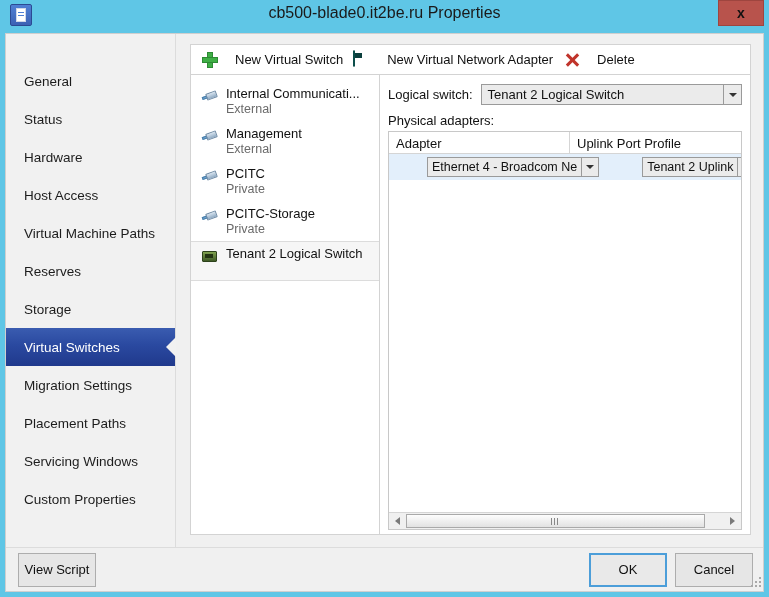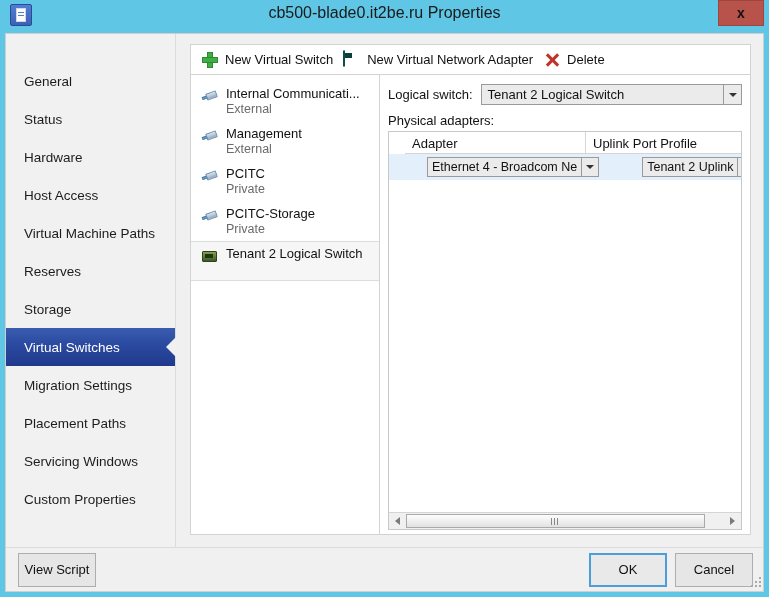--- a/index.html
+++ b/index.html
@@ -146,21 +146,21 @@
     border-bottom: 1px solid #d3d3d3;
     display: flex;
     align-items: center;
     padding-left: 8px;
     background: #ffffff;
     flex: none;
   }
   .tb-button {
     display: flex;
     align-items: center;
-    gap: 6px;
+    gap: 16px;
     padding: 2px 8px 2px 2px;
     font-size: 13px;
     color: #111;
     cursor: pointer;
     white-space: nowrap;
   }
   .tb-icon { width: 18px; height: 18px; position: relative; flex: none; }
 
   
   .icon-plus:before, .icon-plus:after {
@@ -346,21 +346,20 @@
     display: flex;
     flex-direction: column;
     min-height: 0;
     background: #ffffff;
   }
   .tbl-head {
     display: flex;
     height: 22px;
     border-bottom: 1px solid #d5d5d5;
     flex: none;
-    margin-left: 16px;
   }
   .th {
     font-size: 13px;
     color: #111;
     padding: 2px 0 0 7px;
     background: #ffffff;
     display: flex;
     align-items: center;
   }
   .th.col-a { width: 181px; flex: none; border-right: 1px solid #d5d5d5; }

